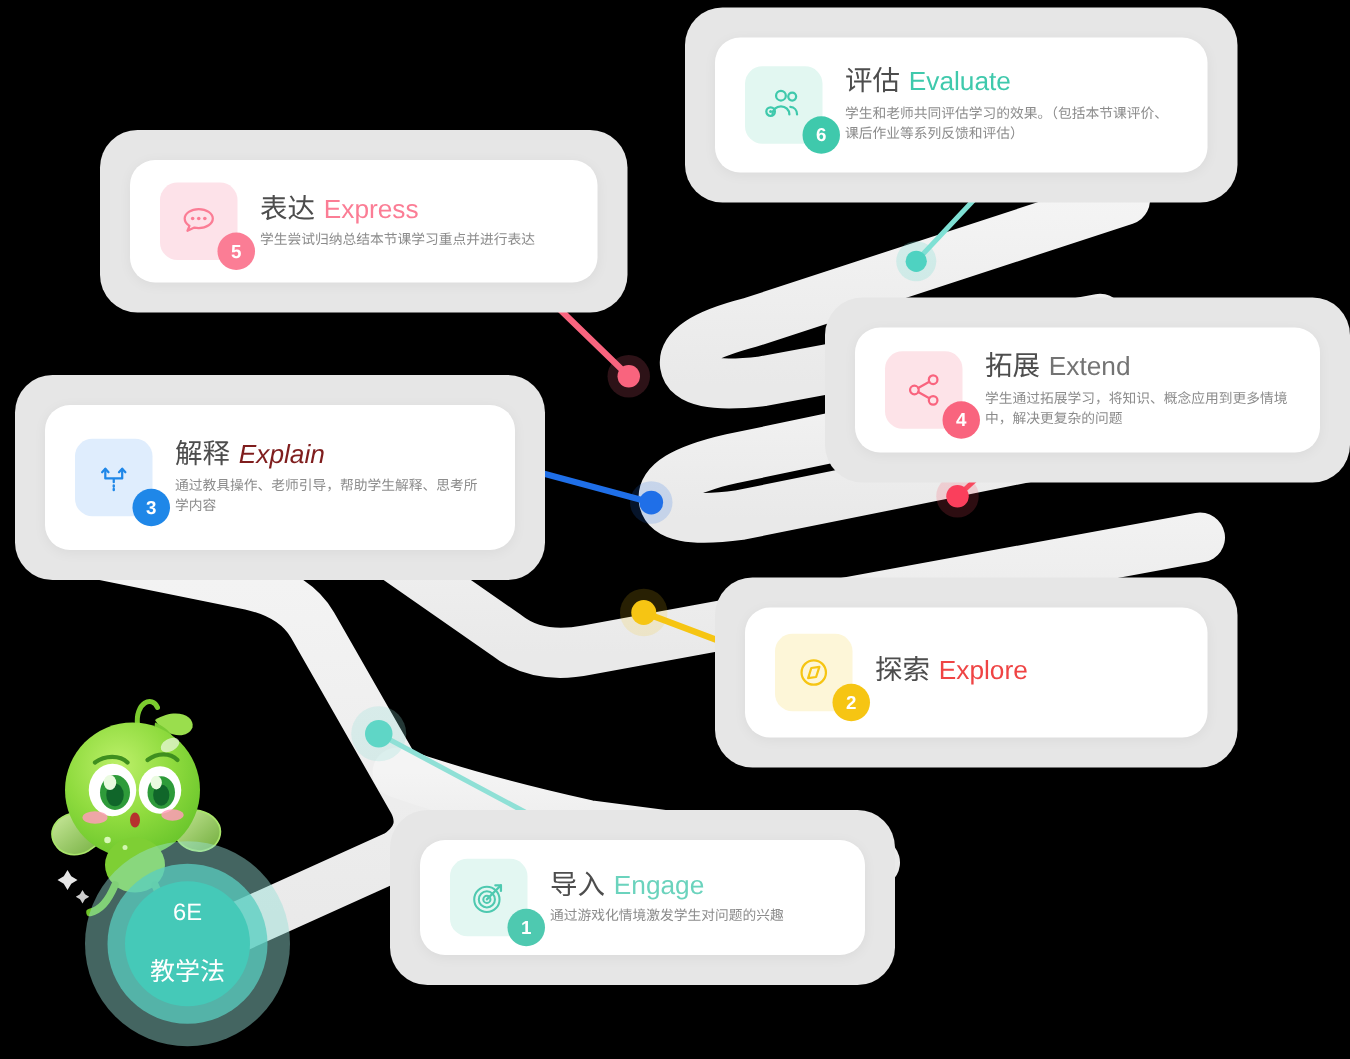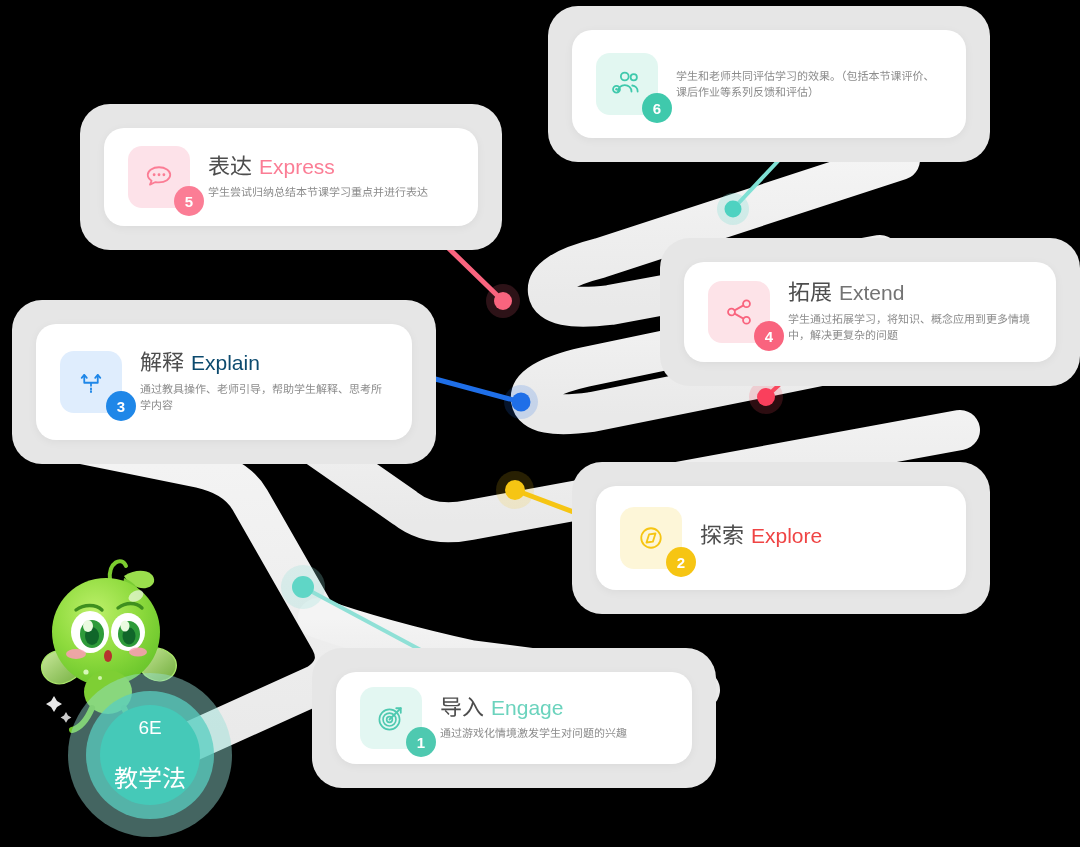--- a/index.html
+++ b/index.html
@@ -92,21 +92,21 @@
   }
   #logo-badge .core{
     width:100px;height:100px;border-radius:50%;
     background:#45c9b8;
     display:flex;flex-direction:column;
     align-items:center;justify-content:center;
     color:#fff;
     gap:24px;
   }
   #logo-badge .l1{font-size:19px;line-height:1.25;}
-  #logo-badge .l2{font-size:24px;line-height:1.25;}
+  #logo-badge .l2{font-size:20px;line-height:1.25;}
 
   #mascot{position:absolute;left:38px;top:552px;width:150px;height:190px;}
 </style>
 </head>
 <body>
 
 <div id="stage">
 
   <svg id="path-layer" viewBox="0 0 1080 847" xmlns="http://www.w3.org/2000/svg">
     <defs>
@@ -179,20 +179,23 @@
             <circle cx="33" cy="15" r="4.2"></circle>
             <path d="M12 34c0-5 4-8.6 9-8.6S30 29 30 34"></path>
             <path d="M31 26c4.2.4 7.2 3.7 7.2 8"></path>
             <circle cx="10" cy="31" r="4.6"></circle>
             <circle cx="10" cy="31" r="1.6" fill="#3fc9ac" stroke="none"></circle>
           </g>
         </svg>
         <div class="badge" style="background:#3fc9ac;">6</div>
       </div>
       <div class="card-text">
+        <div class="card-title">
+          <span>评估</span><span class="en" style="color:#3fc9ac;">Evaluate</span>
+        </div>
         <div class="card-desc">学生和老师共同评估学习的效果。（包括本节课评价、课后作业等系列反馈和评估）</div>
       </div>
     </div>
   </div>
 
   <div class="card-frame" style="left:80px;top:104px;width:422px;height:146px;">
     <div class="card">
       <div class="icon-wrap" style="background:#fde2e9;">
         <svg viewBox="0 0 48 48">
           <path d="M24 11c8.3 0 15 4.5 15 10.1 0 5.6-6.7 10.1-15 10.1-1.6 0-3.2-.17-4.6-.49l-7.4 3.4 2.1-5.2C11 27.1 9 24.4 9 21.1 9 15.5 15.7 11 24 11z" fill="none" stroke="#fb7d95" stroke-width="2.4" stroke-linejoin="round"></path>
@@ -242,21 +245,21 @@
           <g fill="none" stroke="#1f87e8" stroke-width="2.4" stroke-linecap="round" stroke-linejoin="round">
             <path d="M15 25V15M33 25V15M15 25h18M24 25v4"></path>
             <path d="M11.6 18.4 15 14.6l3.4 3.8M29.6 18.4 33 14.6l3.4 3.8"></path>
             <path d="M24 32.5v1.2M24 36.2v1.2" stroke-width="2.6"></path>
           </g>
         </svg>
         <div class="badge" style="background:#1f87e8;">3</div>
       </div>
       <div class="card-text">
         <div class="card-title">
-          <span>解释</span><span class="en" style="color:#0c4a6e;">Explain</span>
+          <span>解释</span><span class="en" style="color:#7f1d1d;font-style:italic;">Explain</span>
         </div>
         <div class="card-desc">通过教具操作、老师引导，帮助学生解释、思考所学内容</div>
       </div>
     </div>
   </div>
 
   <div class="card-frame" style="left:572px;top:462px;width:418px;height:152px;">
     <div class="card">
       <div class="icon-wrap" style="background:#fdf6d8;">
         <svg viewBox="0 0 48 48">

